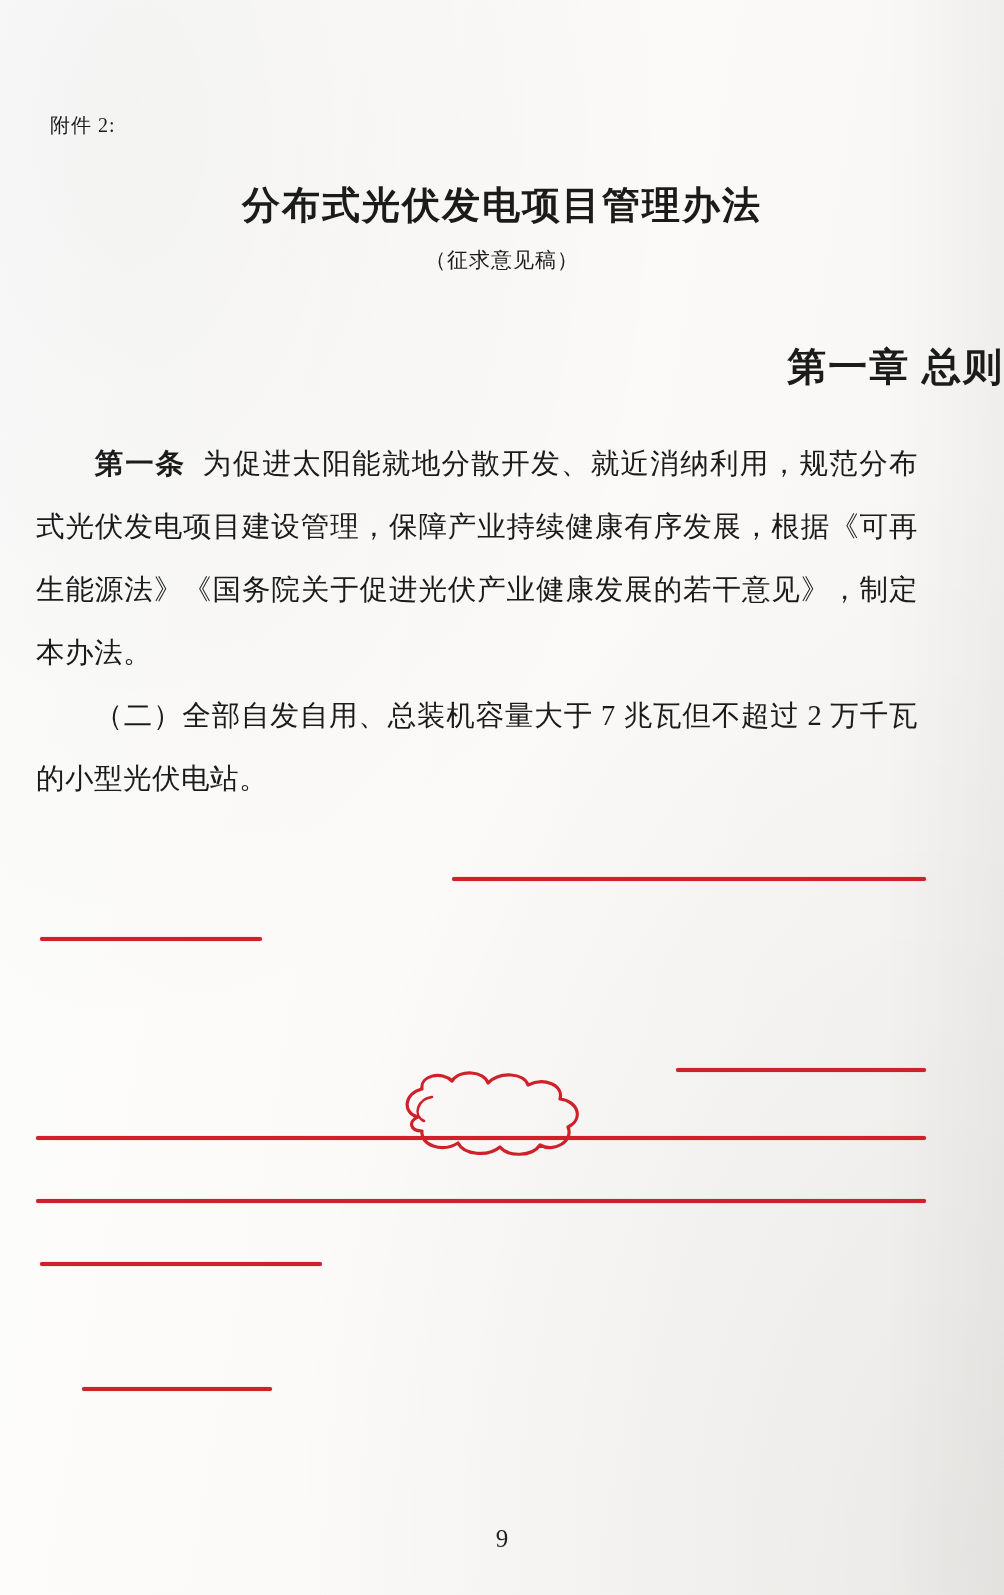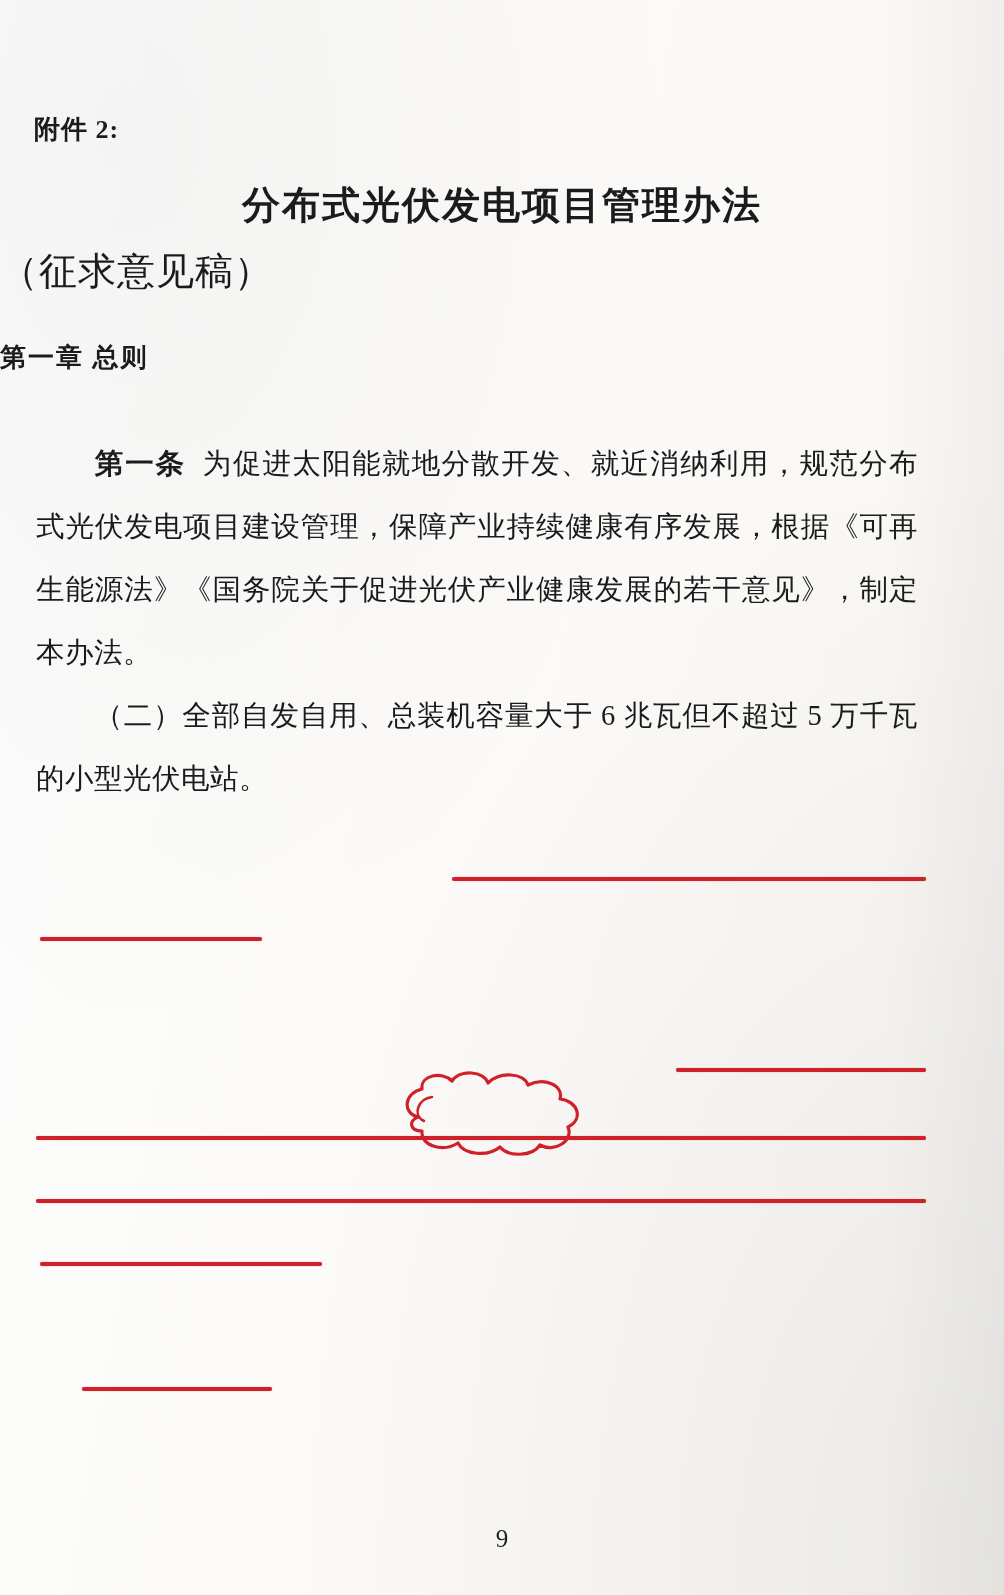--- a/index.html
+++ b/index.html
@@ -30,52 +30,52 @@
 
   .doc {
     position: absolute;
     left: 0; top: 0;
     width: 1004px;
     height: 1595px;
   }
 
   .attach-label {
     position: absolute;
-    left: 34px;
+    left: 50px;
     top: 112px;
-    font-size: 26px;
+    font-size: 20px;
     letter-spacing: 1px;
     white-space: nowrap;
-    font-weight: bold;
   }
 
   .doc-title {
     position: absolute;
     left: 0; right: 0;
     top: 180px;
     text-align: center;
     font-size: 38px;
     font-weight: bold;
     letter-spacing: 2px;
   }
 
   .doc-subtitle {
     position: absolute;
     left: 0; right: 0;
     top: 246px;
-    font-size: 38px;
+    text-align: center;
+    font-size: 21px;
     letter-spacing: 1px;
   }
 
   .chapter {
     position: absolute;
     left: 0; right: 0;
     top: 340px;
-    text-align: left;
-    font-size: 26px;
+    text-align: right;
+    font-size: 39px;
     font-weight: bold;
     letter-spacing: 2px;
   }
 
   .body-block {
     position: absolute;
     left: 36px;
     top: 432px;
     width: 890px;
   }
@@ -135,21 +135,21 @@
 
   <div class="body-block">
 
     <p class="para">
       <span class="indent"></span><b>第一条</b>&nbsp;&nbsp;<span>为促进太阳能就地分散开发、就近消纳利用，规范分布式光伏发电项目建设管理，保障产业持续健康有序发展，根据《可再生能源法》《国务院关于促进光伏产业健康发展的若干意见》，制定本办法。</span>
     </p>
 
 
 
     <p class="para">
-      <span class="indent"></span><span>（二）全部自发自用、总装机容量大于 6 兆瓦但不超过 5 万千瓦的小型光伏电站。</span>
+      <span class="indent"></span><span>（二）全部自发自用、总装机容量大于 7 兆瓦但不超过 2 万千瓦的小型光伏电站。</span>
     </p>
 
 
   </div>
 
   <div class="mark underline" style="left:452px; top:877px; width:474px;"></div>
 
   <div class="mark underline" style="left:40px; top:937px; width:222px;"></div>
 
   <div class="mark underline" style="left:676px; top:1068px; width:250px;"></div>

